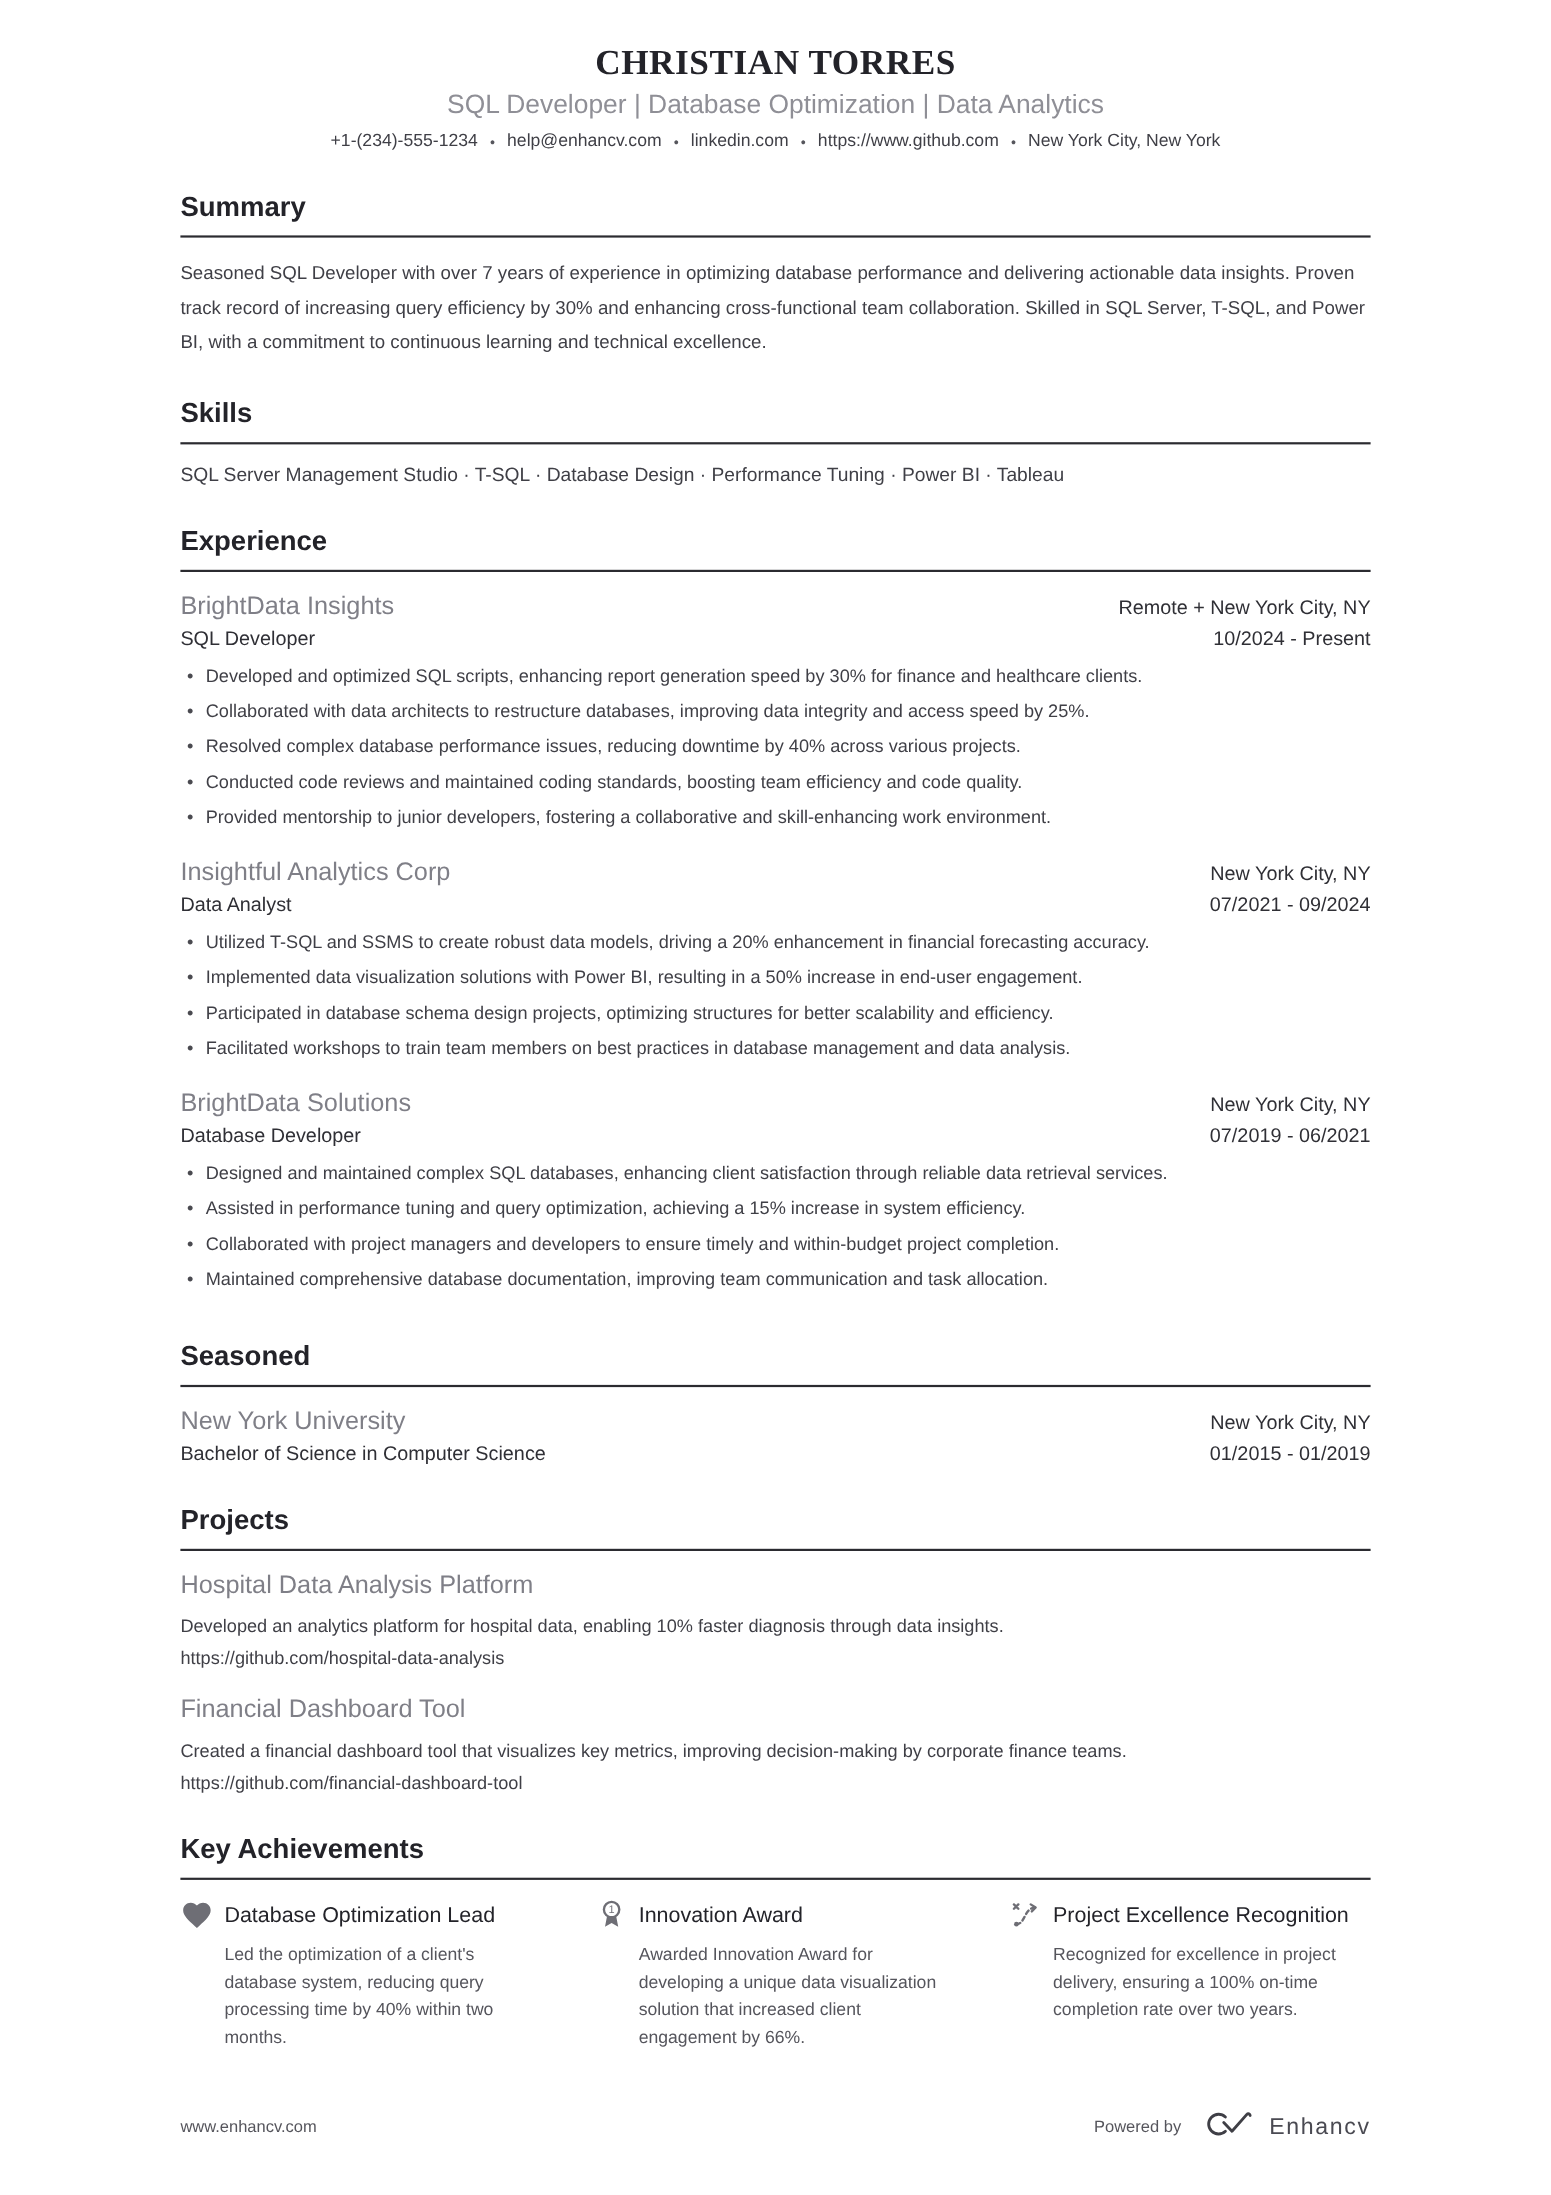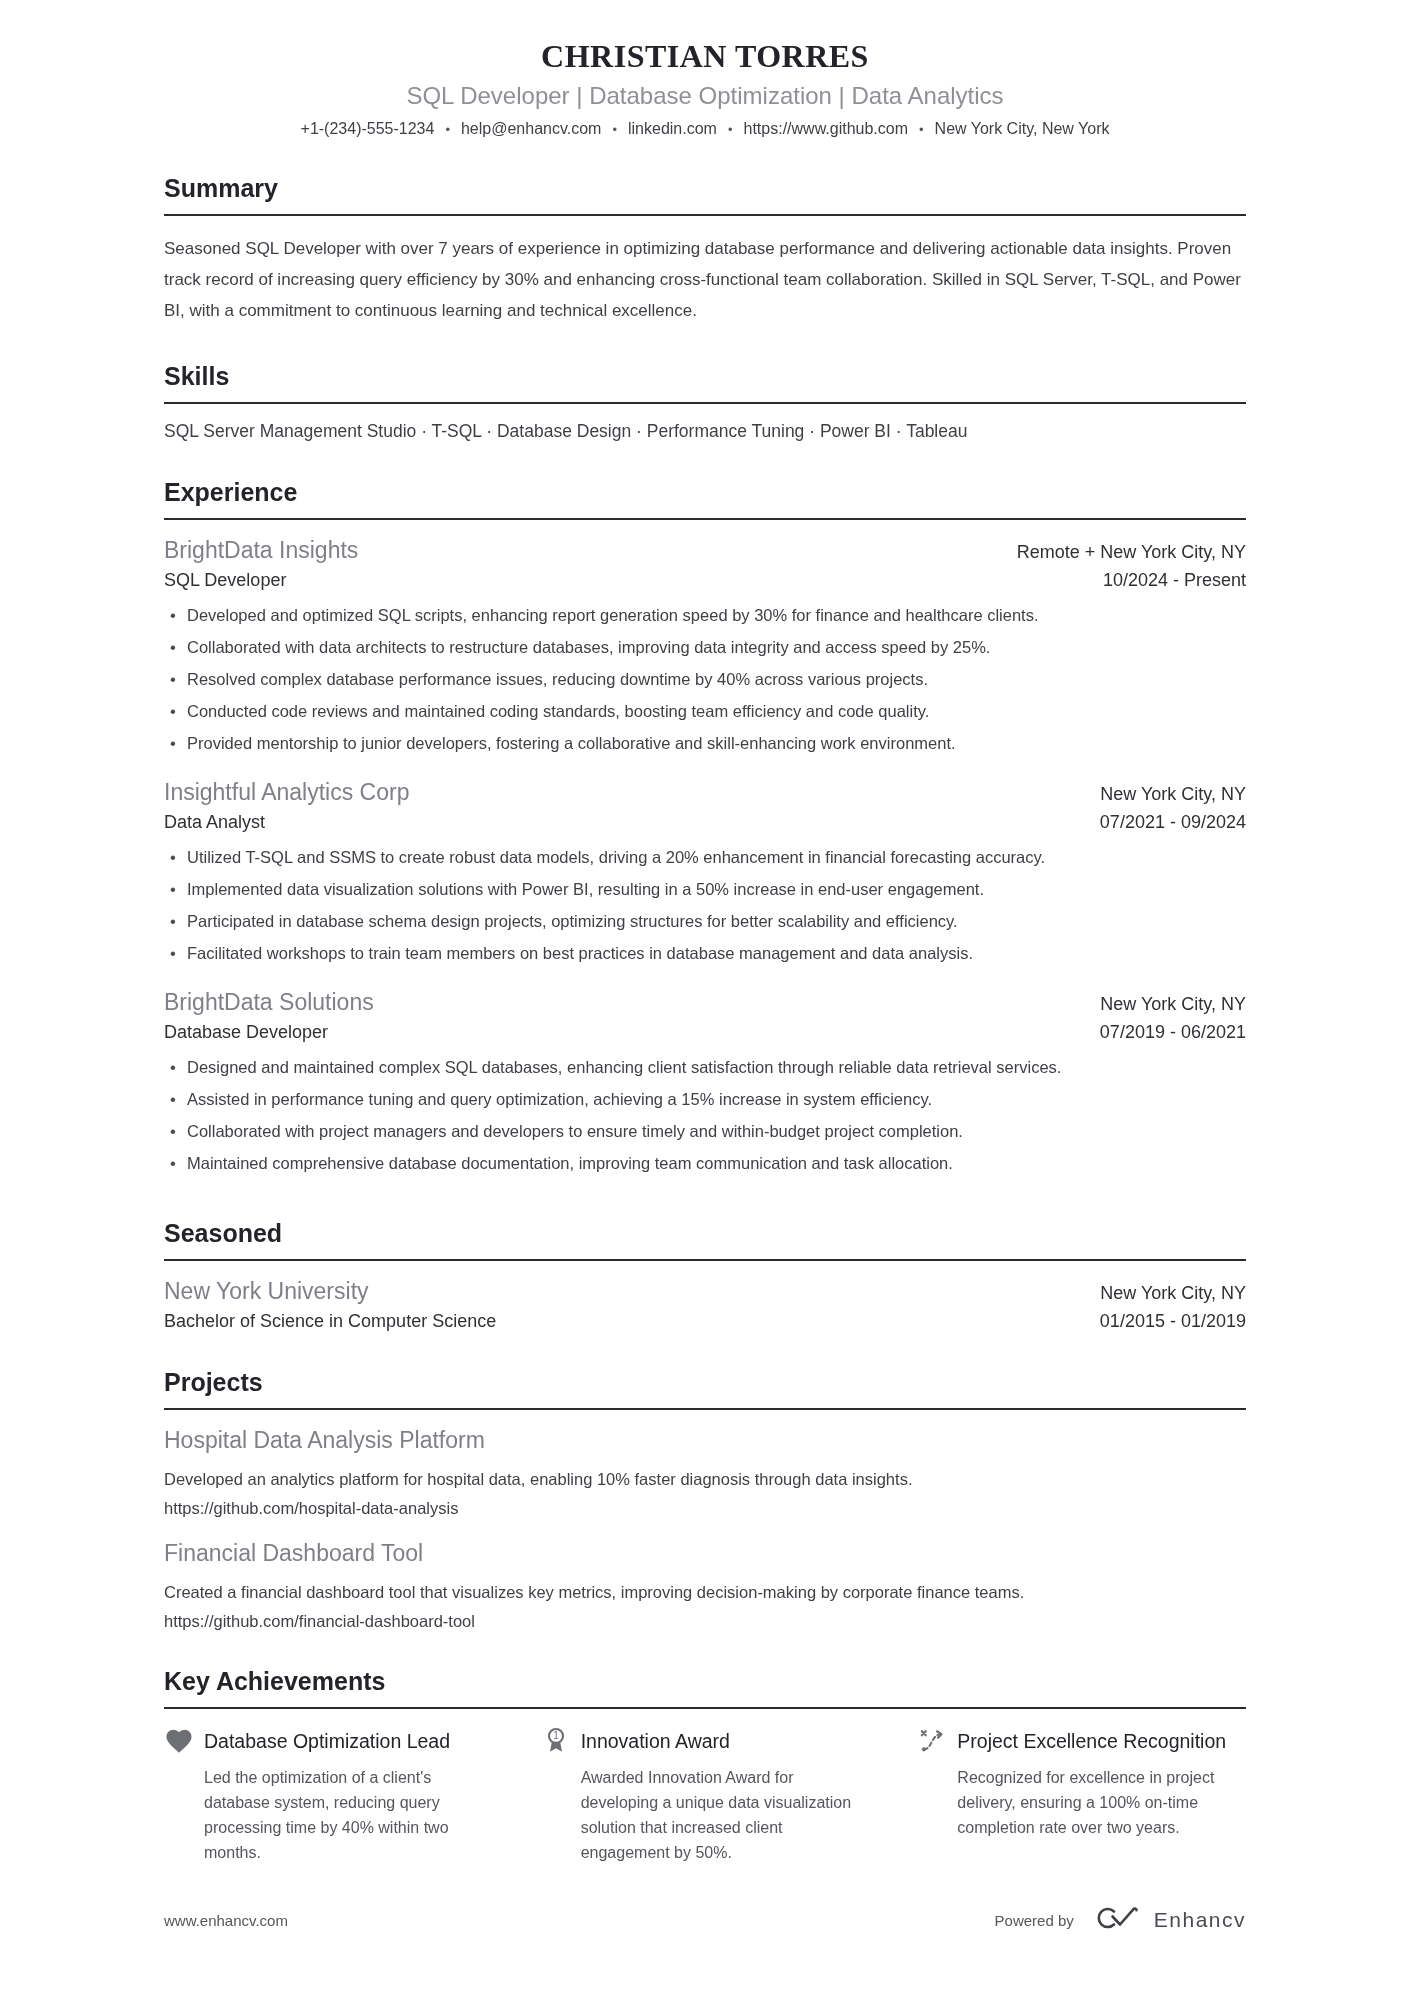--- a/index.html
+++ b/index.html
@@ -1,19 +1,19 @@
 <!DOCTYPE html>
 <html style="--heading: #232329; --text: #3f3f46; --muted: #8f8f96; --accent-gray: #7f7f87; --rule: #2b2b30; --icon: #6e6e75;"><head>
 <meta charset="utf-8">
 <style>
   * { margin:0; padding:0; box-sizing:border-box; }
   html,body { background:#ffffff; }
   .page {
     width:1172px; height:1995px; margin:0 auto; background:#fff;
-    padding:38px 45px 56px 45px;
+    padding:38px 45px 42px 45px;
     display:flex; flex-direction:column;
     font-family:"Liberation Sans", sans-serif;
     color:var(--text, #3f3f46);
   }
   
   .hdr { text-align:center; }
   .hdr .name {
     font-family:"Liberation Serif", serif;
     font-size:32px; font-weight:700; letter-spacing:.5px;
     color:var(--heading, #232329);
@@ -216,21 +216,21 @@
         <div class="ach-head">
           <span class="ach-icon">
             <svg width="30" height="30" viewBox="0 0 24 24" fill="none" stroke="#6e6e75" stroke-width="1.7" stroke-linecap="round" stroke-linejoin="round">
               <circle cx="12" cy="8" r="5.6"></circle>
               <path d="M8.7 12.6 7.2 20.5l4.8-2.7 4.8 2.7-1.5-7.9" fill="#6e6e75" stroke="none"></path>
               <text x="12" y="10.6" font-size="8" text-anchor="middle" fill="#6e6e75" stroke="none" font-family="Liberation Sans, sans-serif">1</text>
             </svg>
           </span>
           <span class="ach-title">Innovation Award</span>
         </div>
-        <div class="ach-desc">Awarded Innovation Award for developing a unique data visualization solution that increased client engagement by 50%.</div>
+        <div class="ach-desc">Awarded Innovation Award for developing a unique data visualization solution that increased client engagement by 66%.</div>
       </div>
 
       <div class="ach">
         <div class="ach-head">
           <span class="ach-icon">
             <svg width="30" height="30" viewBox="0 0 24 24" fill="none" stroke="#6e6e75" stroke-width="1.7" stroke-linecap="round" stroke-linejoin="round">
               <path d="M3.8 4.2 7 7.4 M7 4.2 3.8 7.4"></path>
               <circle cx="5.6" cy="18.6" r="1.7" fill="#6e6e75" stroke="none"></circle>
               <path d="M5.6 18.6c6.5 0 5.5-11.5 13.4-12" stroke-dasharray="3 2.4"></path>
               <path d="M16 4.2l3.6 2.3-2.8 2.8"></path>

